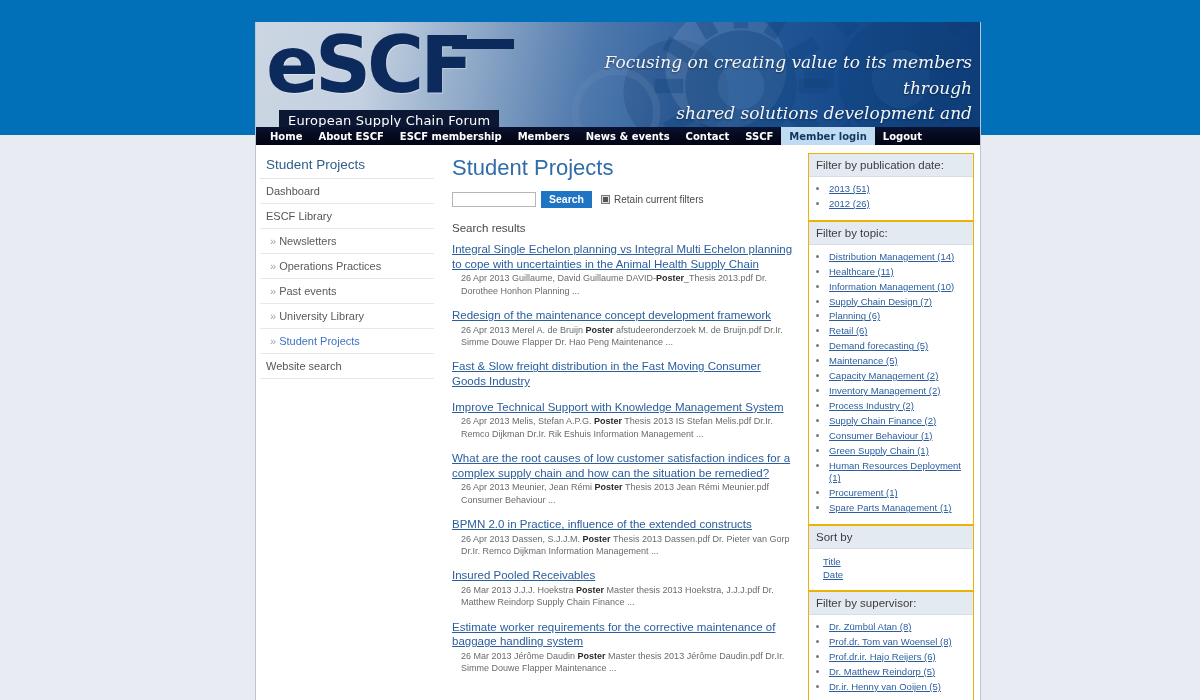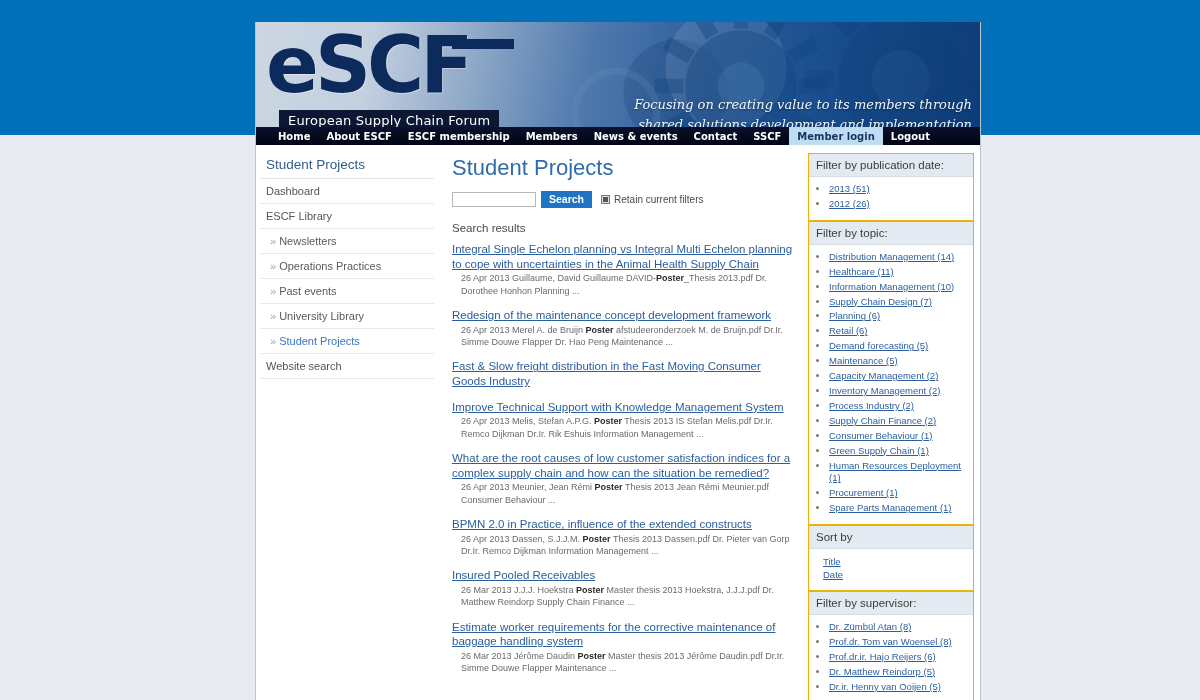--- a/index.html
+++ b/index.html
@@ -48,38 +48,37 @@
     position:absolute; left:23px; top:88px;
     background:#0b1733; color:#ffffff;
     font-family:"DejaVu Sans", sans-serif;
     font-size:13px; padding:3px 9px 4px 9px; white-space:nowrap;
     letter-spacing:.2px;
   }
   .tagline {
     position:absolute; right:8px; top:28px; width:420px;
     text-align:right; color:#f2f6fb;
     font-family:"DejaVu Serif", serif;
-    font-style:italic; font-size:13px; line-height:1.5;
+    font-style:italic; font-size:17px; line-height:1.5;
     text-shadow:0 1px 2px rgba(0,0,0,.45);
-    margin-top:45px;
   }
 
   
   .nav {
     position:relative; height:18px; width:724px;
     background:linear-gradient(180deg,#0a1230 0%, #05091c 55%, #010414 100%);
     display:flex; align-items:stretch;
     font-family:"DejaVu Sans", sans-serif;
   }
   .nav .item {
     display:flex; align-items:center; padding:0 8px;
     color:#ffffff; font-size:10px; font-weight:bold; white-space:nowrap;
     cursor:pointer;
   }
-  .nav .item:first-child { margin-left:14px; }
+  .nav .item:first-child { margin-left:6px; }
   .nav .item.active { background:#bfdcf2; color:#12365f; }
 
   
   .body3 { display:flex; width:724px; height:567px; background:#ffffff; }
 
   .col-left  { width:186px; padding:8px 8px 0 4px; }
   .col-mid   { width:362px; padding:8px 8px 0 8px; }
   .col-right { width:176px; padding:8px 6px 0 4px; }
 
   

